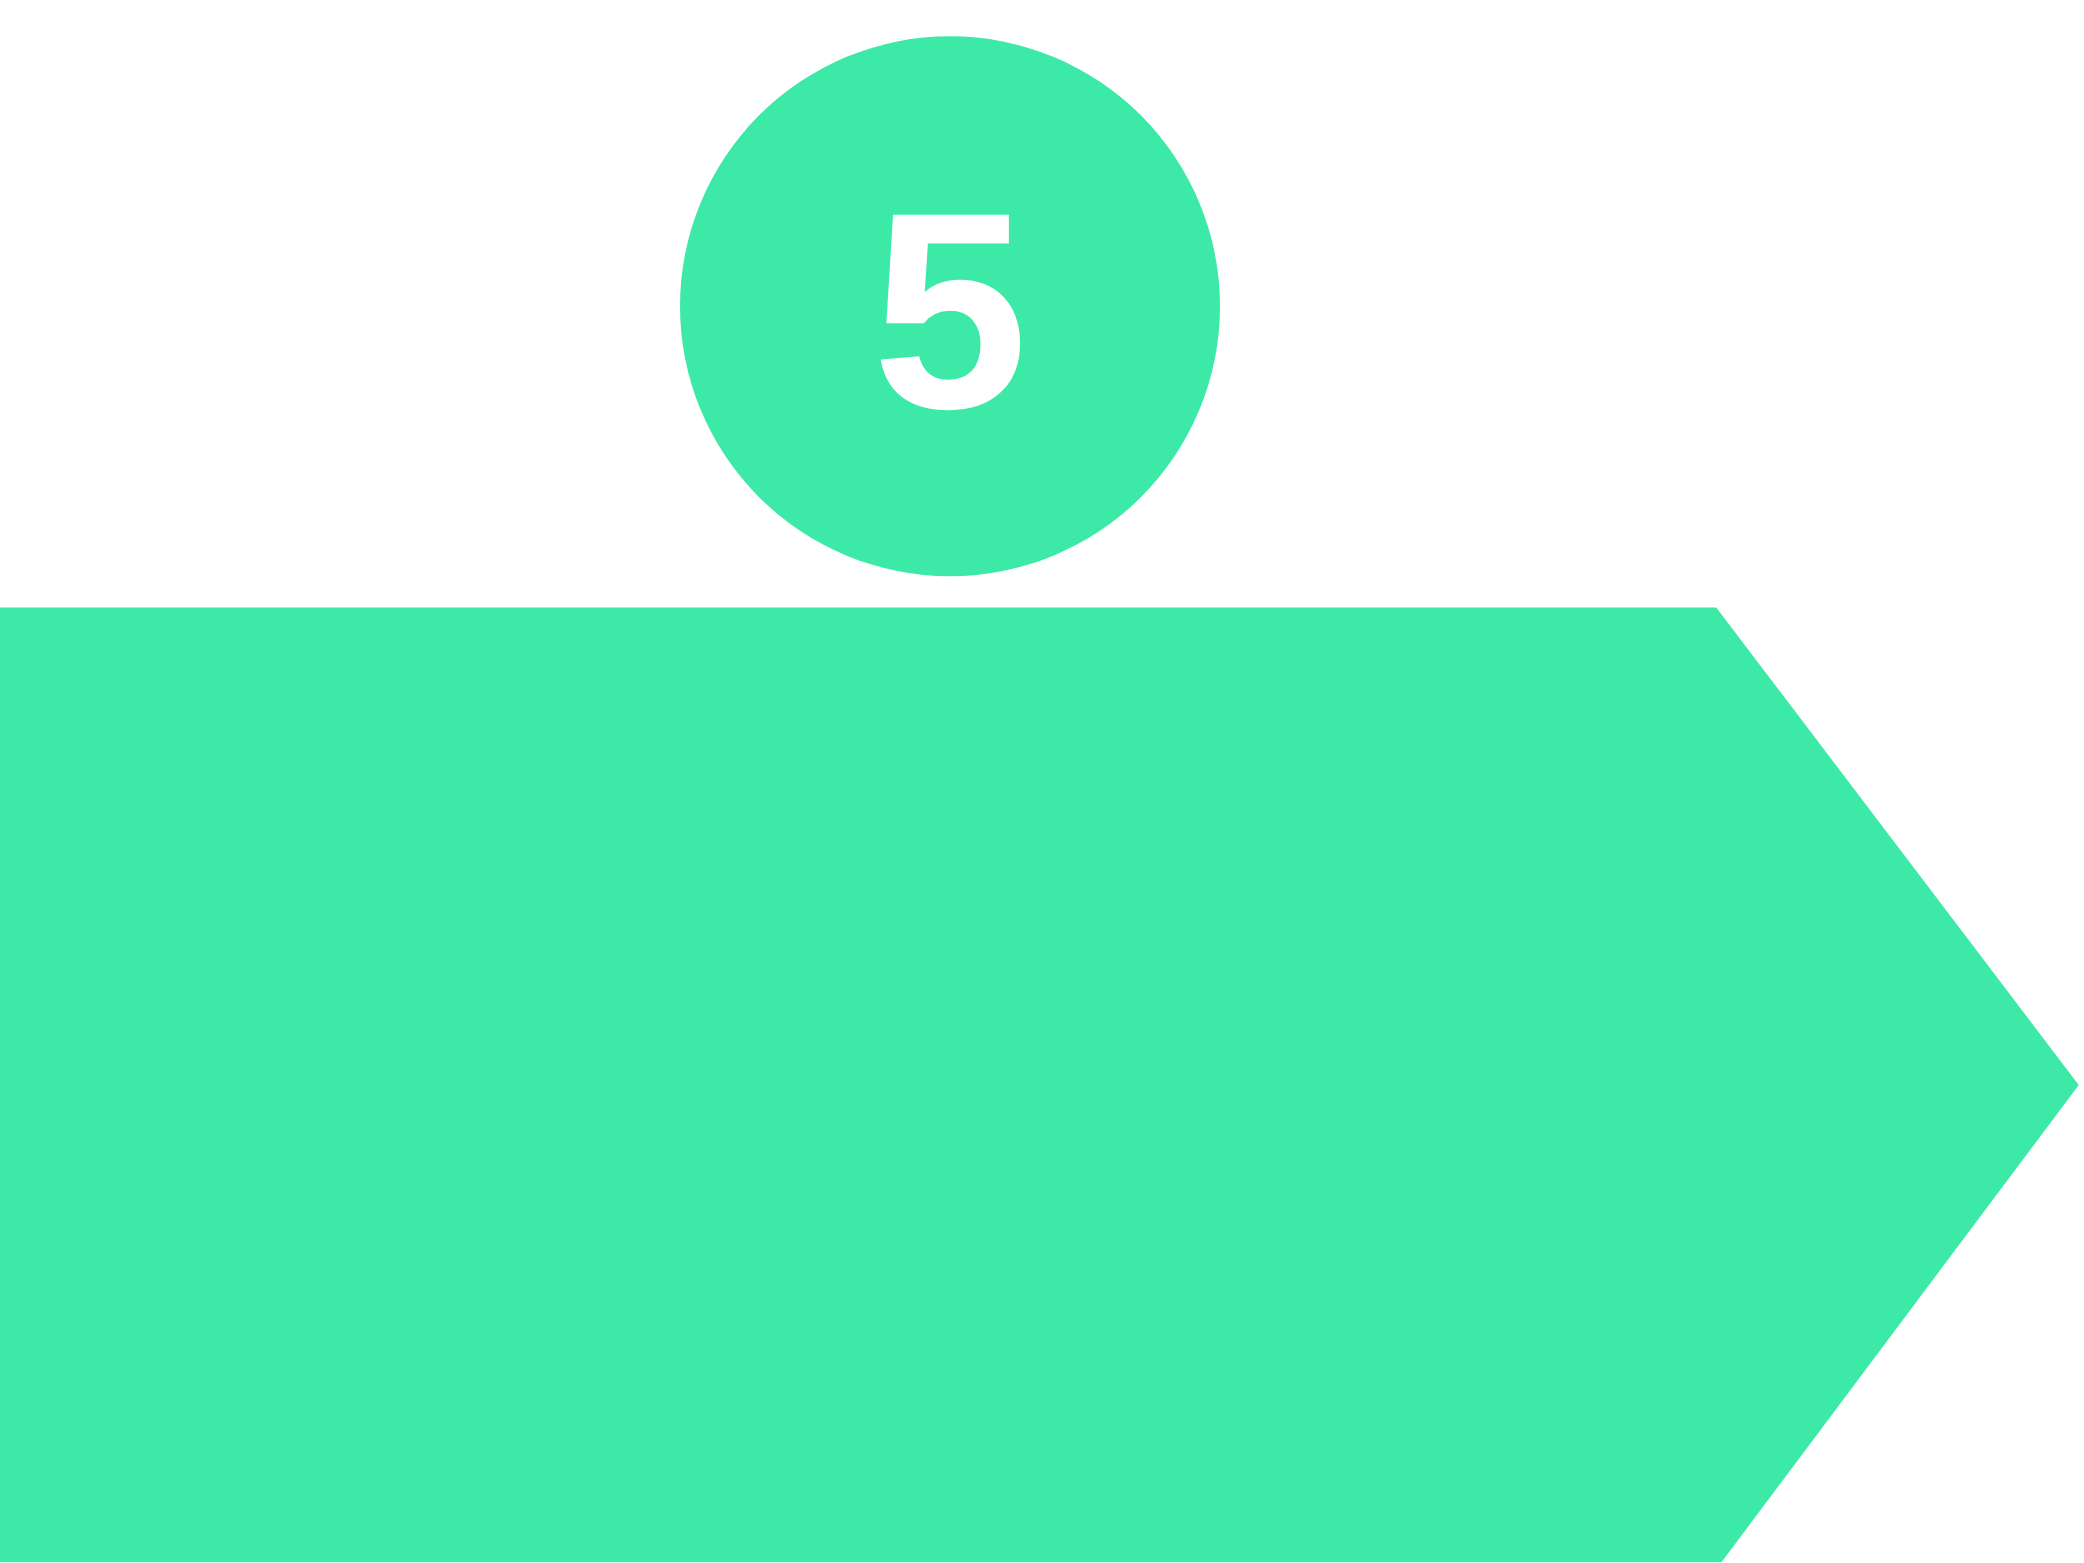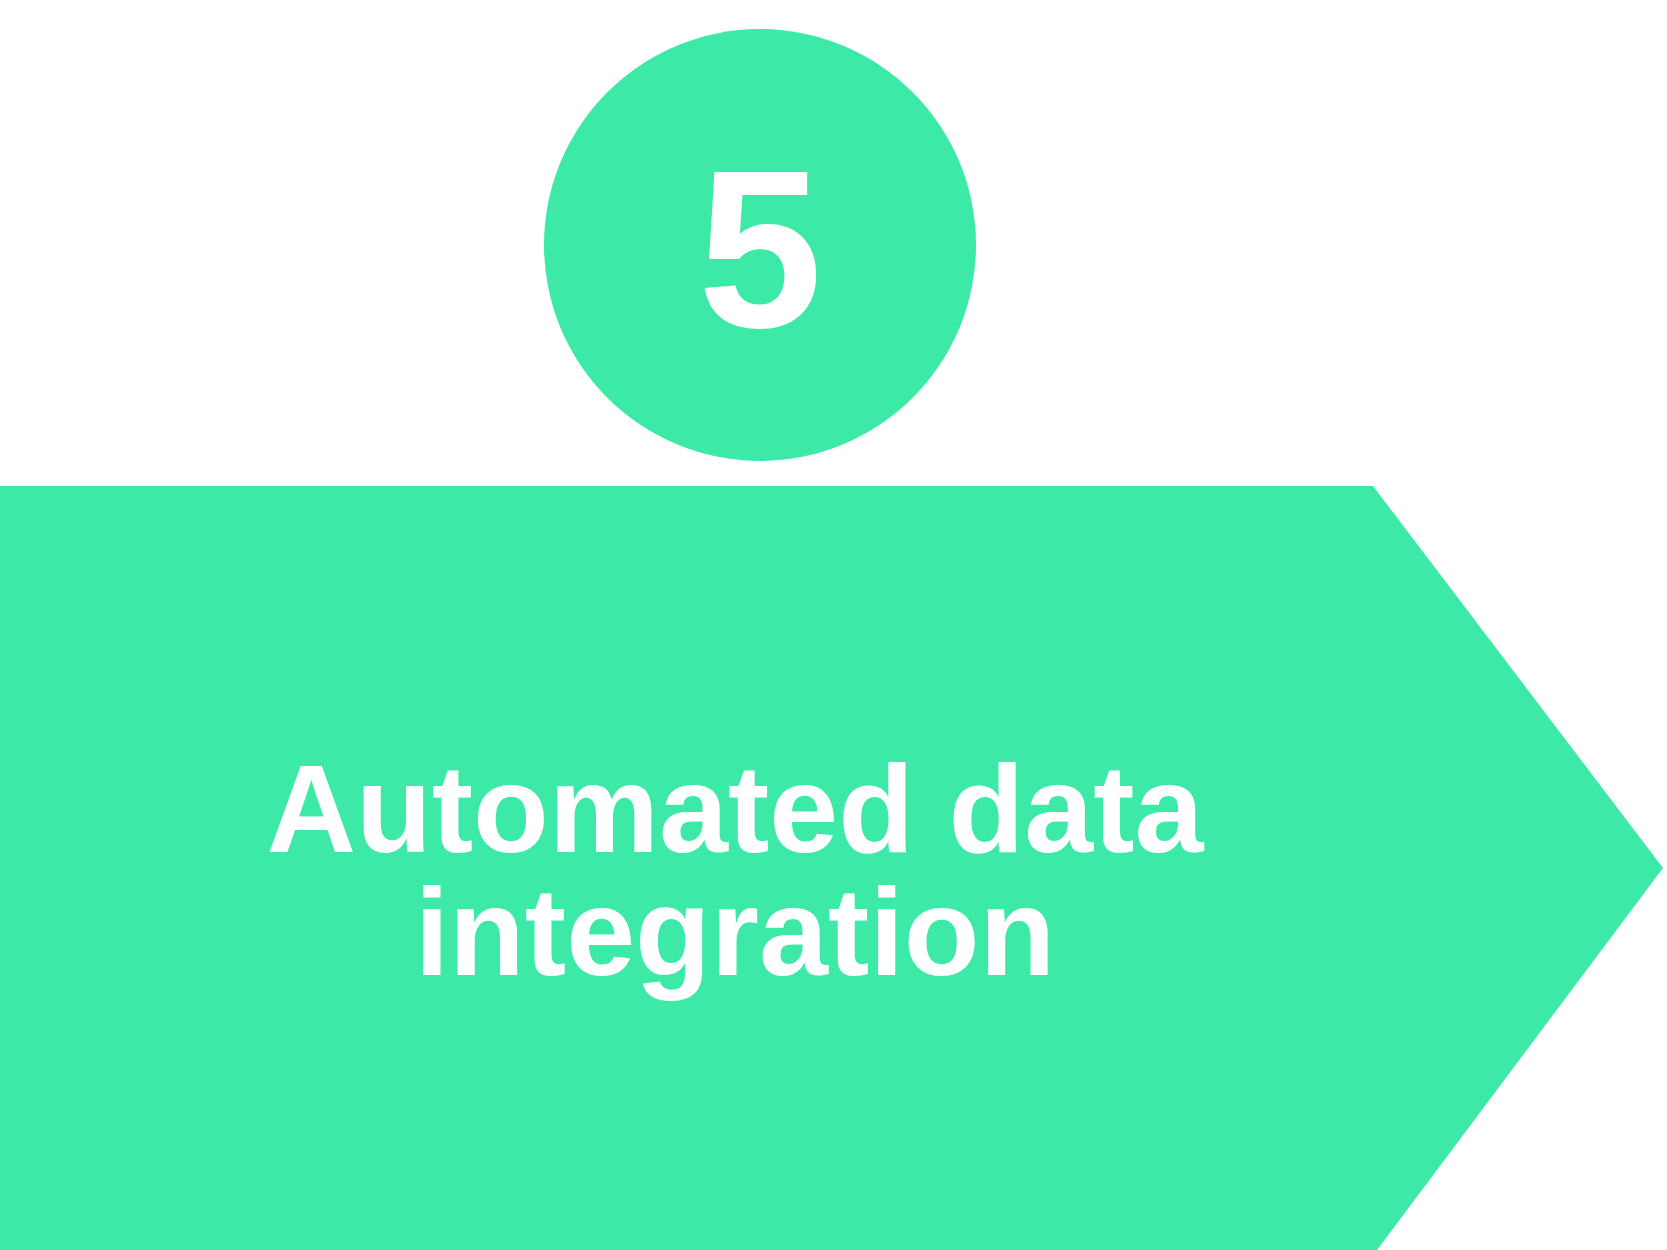--- a/index.html
+++ b/index.html
@@ -61,18 +61,14 @@
 <div class="stage" style="background-color: rgb(255, 255, 255);">
 
   <svg class="banner-svg" viewBox="0 0 1667 1250" xmlns="http://www.w3.org/2000/svg" aria-hidden="true">
     <polygon points="0,486 1373,486 1663,868 1377,1250 0,1250" fill="#3DE9A7"></polygon>
   </svg>
 
   <div class="badge" style="background-color: rgb(61, 233, 167);">
     <span class="badge-number" style="color: rgb(255, 255, 255);">5</span>
   </div>
 
-  <div class="title" style="color: rgb(255, 255, 255);">
-    <div class="title-line">Automated data</div>
-    <div class="title-line">integration</div>
-  </div>
 
 </div>
 
 </body></html>

